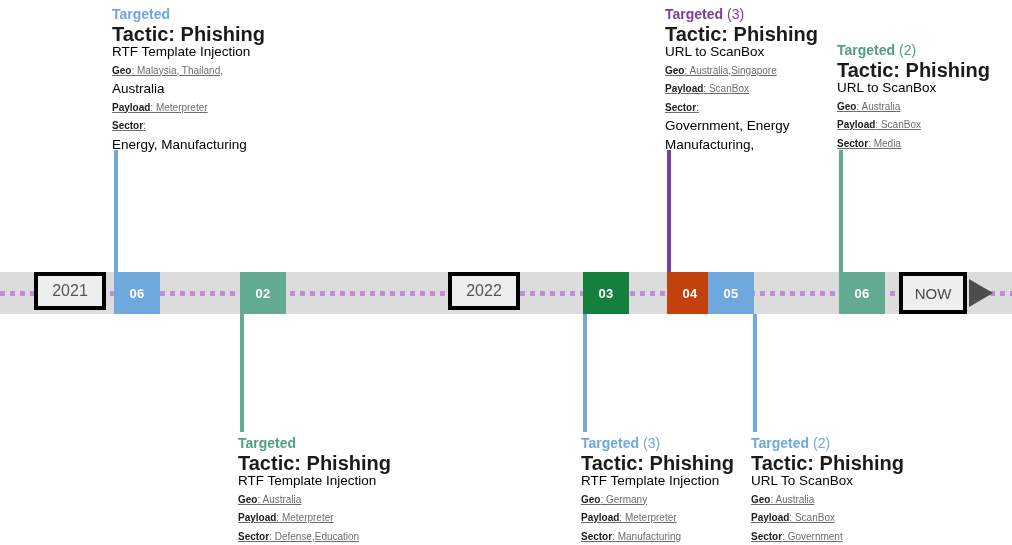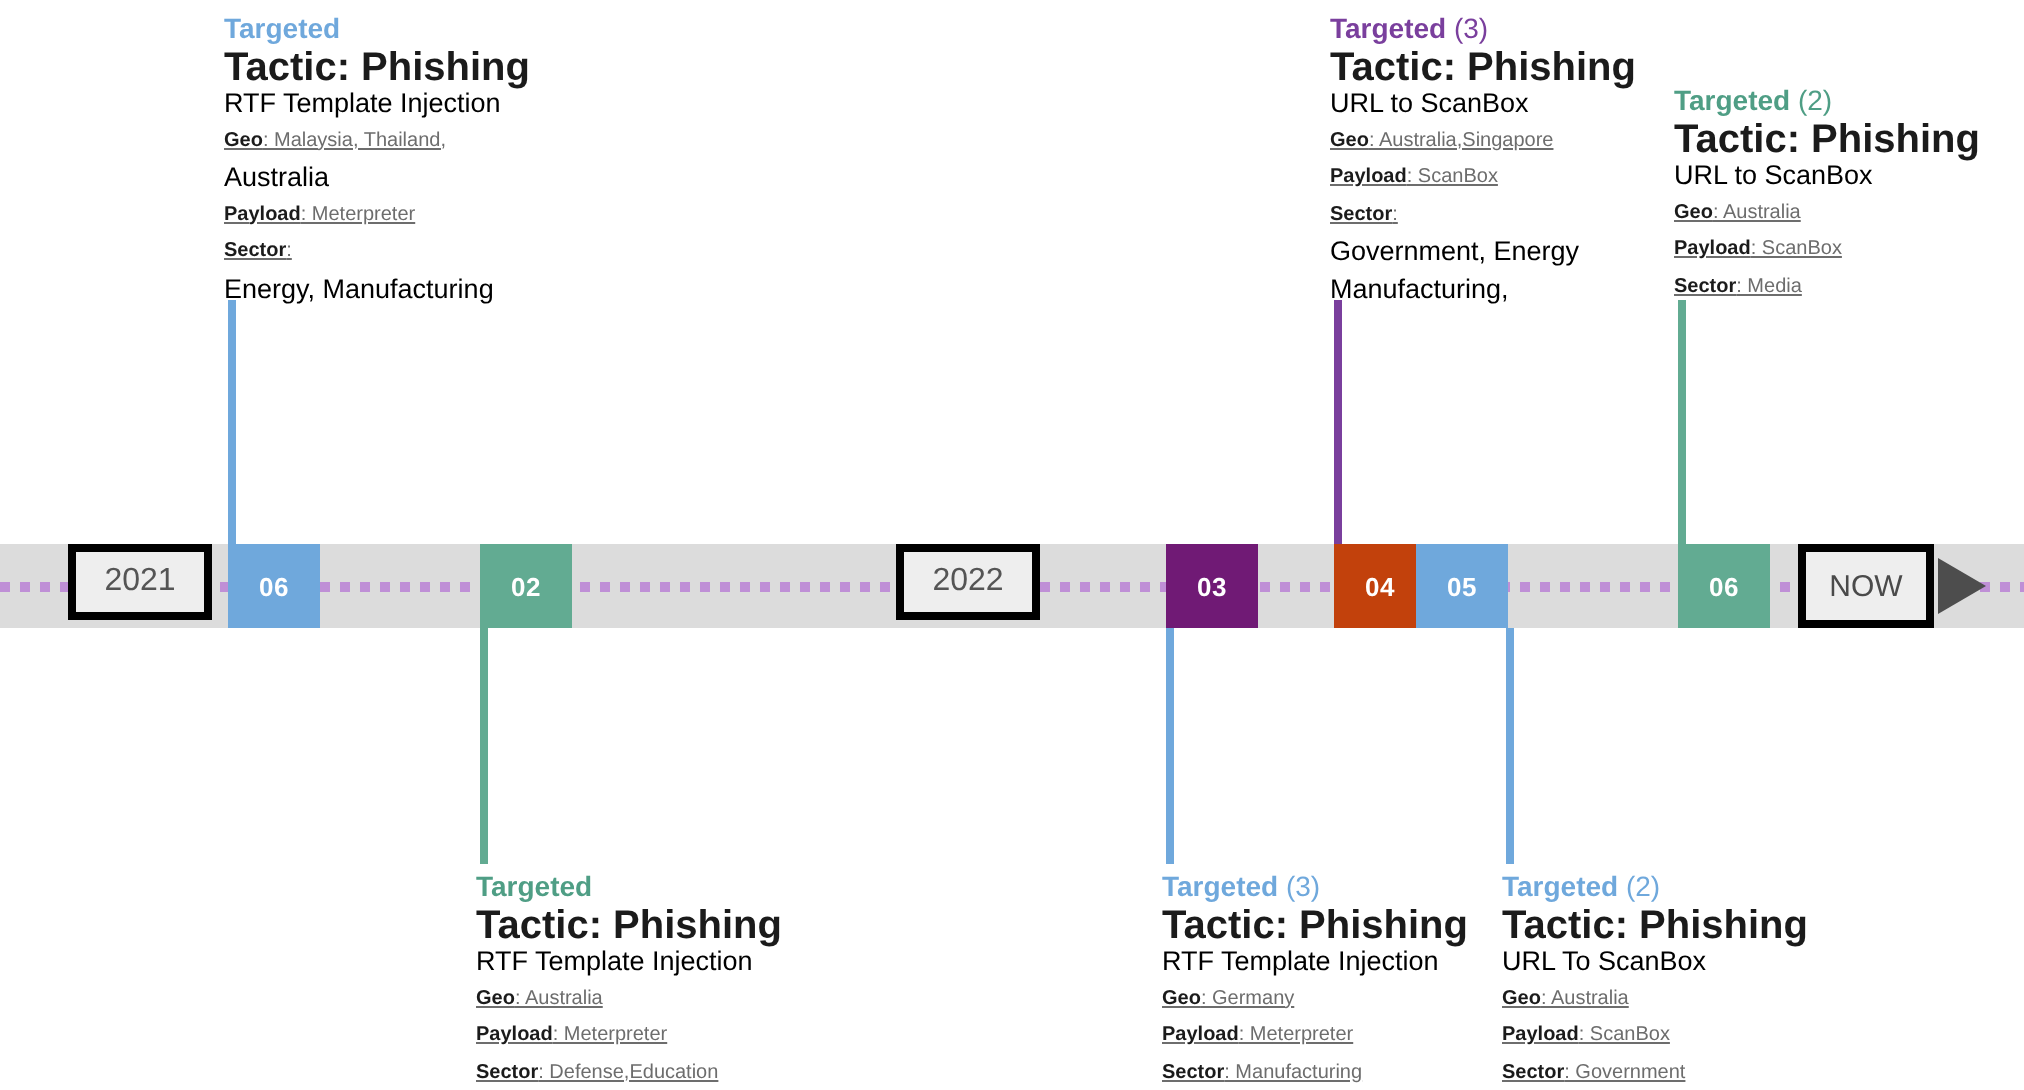--- a/index.html
+++ b/index.html
@@ -163,21 +163,21 @@
   </div>
 
   <div class="month-block" style="left:240px; background:#62ab92;">
     <span>02</span>
   </div>
 
   <div class="year-marker" style="left:448px;">
     <span>2022</span>
   </div>
 
-  <div class="month-block" style="left:583px; background:#701a75;">
+  <div class="month-block" style="left:583px; background:#15803d;">
     <span>03</span>
   </div>
 
   <div class="month-block" style="left:667px; background:#c2410c;">
     <span>04</span>
   </div>
 
   <div class="month-block" style="left:708px; background:#6fa8dc;">
     <span>05</span>
   </div>

